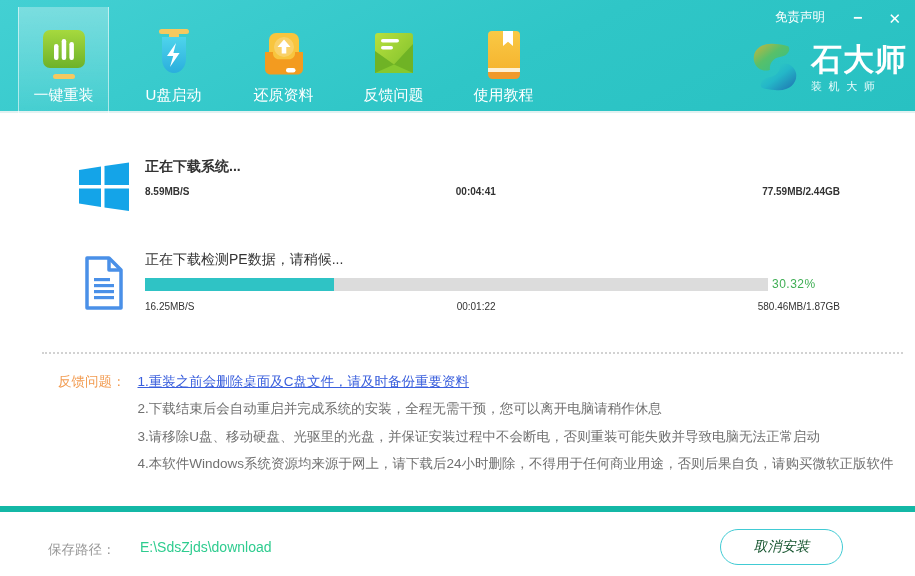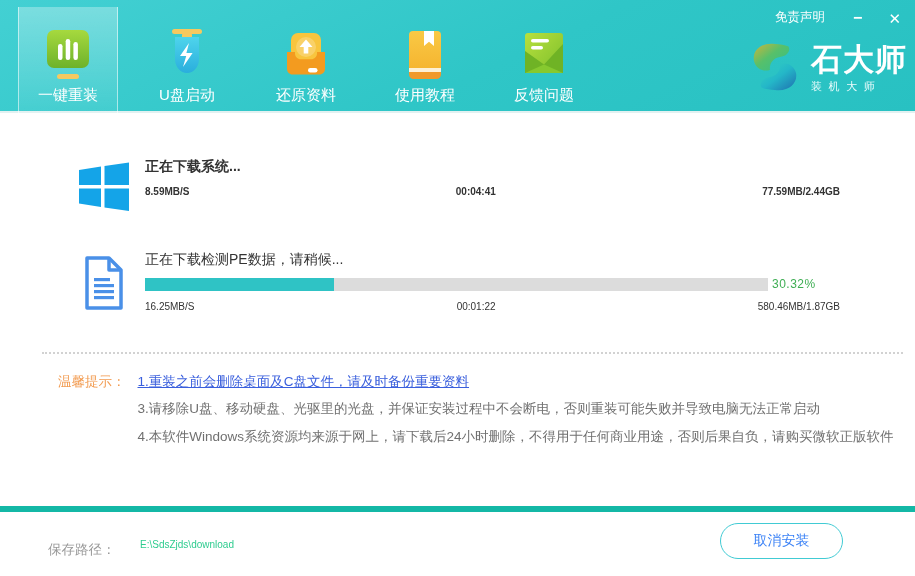--- a/index.html
+++ b/index.html
@@ -9,21 +9,21 @@
     font-family:"Liberation Sans","DejaVu Sans",sans-serif;overflow:hidden;
   }
   
   .header{
     position:absolute;top:0;left:0;right:0;height:113px;
     background:linear-gradient(155deg,#43d0d3 0%,#2fc6c7 55%,#28c1c2 100%);
     border-bottom:2px solid #e2f1f1;
   }
   .tabs{position:absolute;left:18px;top:0;height:113px;display:flex;}
   .tab{
-    width:100px;margin-right:19px;display:flex;flex-direction:column;align-items:center;
+    width:91px;margin-right:19px;display:flex;flex-direction:column;align-items:center;
     padding-top:28px;cursor:pointer;
   }
   .tab.active{
     margin-top:7px;padding-top:21px;height:106px;
     background:linear-gradient(180deg,rgba(255,255,255,.30),rgba(255,255,255,.05));
     border-left:1px solid rgba(255,255,255,.55);
     border-right:1px solid rgba(255,255,255,.55);
   }
   .tab .ticon{height:56px;display:flex;align-items:flex-start;justify-content:center;}
   .tab .tlabel{color:#ffffff;font-size:15px;margin-top:2px;white-space:nowrap;}
@@ -51,26 +51,27 @@
   
   .dash-divider{position:absolute;top:352px;left:42px;right:12px;border-top:2px dotted #d2d2d2;}
   .tips{position:absolute;left:58px;top:368px;right:20px;display:flex;}
   .tips-label{color:#f29b50;font-size:13.5px;flex-shrink:0;line-height:27px;}
   .tips-list{margin-left:12px;}
   .tip{font-size:13.5px;color:#707070;line-height:27.3px;white-space:nowrap;}
   .tip.link{color:#3a5fdd;text-decoration:underline;cursor:pointer;}
   
   .footer{position:absolute;top:506px;left:0;right:0;bottom:0;border-top:6px solid #14b8a6;background:#fff;}
   .save-label{position:absolute;left:48px;top:29px;font-size:13.5px;color:#999;}
-  .save-path{position:absolute;left:140px;top:27px;font-size:10px;color:#2ecc8f;}
+  .save-path{position:absolute;left:140px;top:27px;font-size:14px;color:#2ecc8f;}
   .cancel-btn{
-    position:absolute;left:720px;top:11px;width:123px;height:36px;
-    border:1px solid #41cbd4;border-radius:18px;background:#fff;color:#3b82f6;
+    position:absolute;left:720px;top:17px;width:123px;height:36px;
+    border:1px solid #41cbd4;border-radius:18px;background:#fff;color:#14532d;
     font-size:14px;display:flex;align-items:center;justify-content:center;cursor:pointer;
     font-family:inherit;
+    font-style:italic;
   }
 </style>
 </head>
 <body>
 
 <div class="window">
 
   <div class="header">
     <div class="tabs">
 
@@ -121,51 +122,51 @@
             <rect x="26" y="40" width="9.5" height="4.5" rx="2.25" fill="#fff"></rect>
           </svg>
         </span>
         <span class="tlabel">还原资料</span>
       </div>
 
       <div class="tab">
         <span class="ticon">
           <svg width="48" height="54" viewBox="0 0 48 54">
             <defs>
-                <linearGradient id="g5" x1="0" y1="0" x2="0" y2="1">
-              <stop offset="0" stop-color="#f9c945"></stop>
-                  <stop offset="1" stop-color="#f5b32e"></stop>
-            </linearGradient>
-              </defs>
-            <rect x="8" y="3" width="32" height="42" rx="4" fill="url(#g5)"></rect>
-            <path d="M23 3 h10 v15 l-5 -4.2 -5 4.2 z" fill="#fff"></path>
-            <rect x="8" y="40" width="32" height="4" fill="#ffffff" opacity="0.8"></rect>
-            <path d="M8 44 h32 v2.5 c0 2.5 -2 4.5 -4.5 4.5 h-23 c-2.5 0 -4.5 -2 -4.5 -4.5 z" fill="#f0992a"></path>
-          </svg>
-        </span>
-        <span class="tlabel">使用教程</span>
-      </div>
-
-      <div class="tab">
-        <span class="ticon">
-          <svg width="48" height="54" viewBox="0 0 48 54">
-            <defs>
                 <linearGradient id="g4" x1="0" y1="0" x2="1" y2="1">
               <stop offset="0" stop-color="#b8e03e"></stop>
                   <stop offset="1" stop-color="#7cbf2b"></stop>
             </linearGradient>
               </defs>
             <rect x="5" y="5" width="38" height="40" rx="3" fill="url(#g4)"></rect>
             <rect x="11" y="11" width="18" height="3.6" rx="1.8" fill="#fff"></rect>
             <rect x="11" y="18" width="12" height="3.6" rx="1.8" fill="#fff"></rect>
             <path d="M5 45 V23 L24 36.5 L43 16 V45 Z" fill="#6fb325"></path>
             <path d="M5 45 L24 36.5 L43 45 Z" fill="#86c92f"></path>
           </svg>
         </span>
         <span class="tlabel">反馈问题</span>
+      </div>
+
+      <div class="tab">
+        <span class="ticon">
+          <svg width="48" height="54" viewBox="0 0 48 54">
+            <defs>
+                <linearGradient id="g5" x1="0" y1="0" x2="0" y2="1">
+              <stop offset="0" stop-color="#f9c945"></stop>
+                  <stop offset="1" stop-color="#f5b32e"></stop>
+            </linearGradient>
+              </defs>
+            <rect x="8" y="3" width="32" height="42" rx="4" fill="url(#g5)"></rect>
+            <path d="M23 3 h10 v15 l-5 -4.2 -5 4.2 z" fill="#fff"></path>
+            <rect x="8" y="40" width="32" height="4" fill="#ffffff" opacity="0.8"></rect>
+            <path d="M8 44 h32 v2.5 c0 2.5 -2 4.5 -4.5 4.5 h-23 c-2.5 0 -4.5 -2 -4.5 -4.5 z" fill="#f0992a"></path>
+          </svg>
+        </span>
+        <span class="tlabel">使用教程</span>
       </div>
     </div>
 
     <div class="titlebar">
       <span class="disclaimer">免责声明</span>
       <span class="winbtn minbtn">−</span>
       <span class="winbtn closebtn">✕</span>
     </div>
 
     <div class="brand">
@@ -236,23 +237,24 @@
         <span>16.25MB/S</span>
         <span>00:01:22</span>
         <span>580.46MB/1.87GB</span>
       </div>
     </div>
   </div>
 
   <div class="dash-divider"></div>
 
   <div class="tips">
-    <span class="tips-label">温馨提示：</span>
+    <span class="tips-label">反馈问题：</span>
     <div class="tips-list">
       <div class="tip link">1.重装之前会删除桌面及C盘文件，请及时备份重要资料</div>
+      <div class="tip">2.下载结束后会自动重启并完成系统的安装，全程无需干预，您可以离开电脑请稍作休息</div>
       <div class="tip">3.请移除U盘、移动硬盘、光驱里的光盘，并保证安装过程中不会断电，否则重装可能失败并导致电脑无法正常启动</div>
       <div class="tip">4.本软件Windows系统资源均来源于网上，请下载后24小时删除，不得用于任何商业用途，否则后果自负，请购买微软正版软件</div>
     </div>
   </div>
 
   <div class="footer">
     <span class="save-label">保存路径：</span>
     <span class="save-path">E:\SdsZjds\download</span>
     <button class="cancel-btn">取消安装</button>
   </div>

